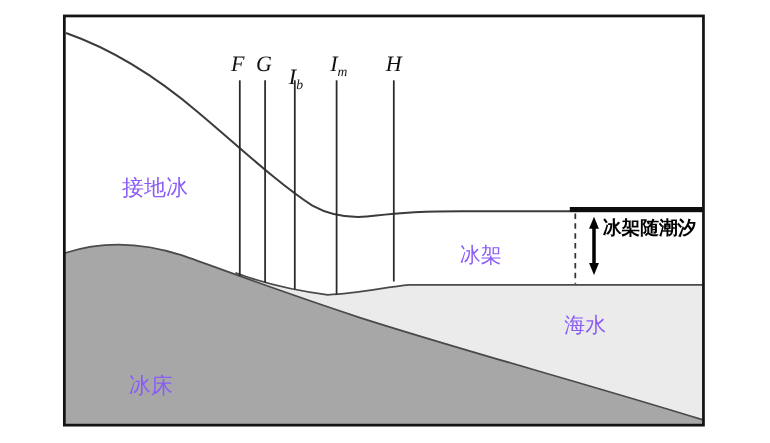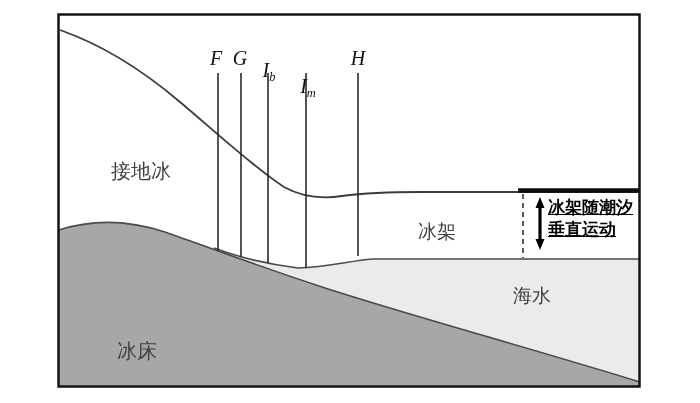--- a/index.html
+++ b/index.html
@@ -7,21 +7,21 @@
     position:relative;
     width:700px;height:403px;
     background:#ffffff;
     font-family:"Liberation Sans","DejaVu Sans",sans-serif;
     overflow:hidden;
   }
   #stage svg{position:absolute;left:0;top:0;}
   .lbl{
     position:absolute;
     transform:translate(-50%,-50%);
-    color:#404040;
+    color:#8b5cf6;
     white-space:nowrap;
     user-select:none;
   }
   .lbl-cn{font-size:20px;}
   .lbl-cn-sm{font-size:19px;}
   .marker-label{
     position:absolute;
     transform:translate(-50%,-50%);
     font-family:"Liberation Serif","DejaVu Serif",serif;
     font-style:italic;
@@ -35,21 +35,20 @@
     vertical-align:-0.35em;
   }
   .tide-note{
     position:absolute;
     left:548px;top:197px;
     font-size:17px;
     font-weight:700;
     color:#000;
     line-height:1.32;
     white-space:nowrap;
-    text-decoration:underline;
   }
 </style>
 </head>
 <body>
 
 <div id="stage">
 
   <svg width="700" height="403" viewBox="0 0 700 403">
 
     <path d="M214,248 C238,257 266,264 298,268 C326,267 350,261 372,259 L639,259 L639,386 L214,386 Z" stroke="none" fill="#ebebeb"></path>
@@ -76,26 +75,25 @@
       <polygon points="535.5,208 544.5,208 540,197" fill="#000"></polygon>
       <polygon points="535.5,239 544.5,239 540,250" fill="#000"></polygon>
     </g>
 
     <rect x="58.5" y="14.5" width="581" height="372" fill="none" stroke="#141414" stroke-width="2.5"></rect>
   </svg>
 
   <div class="marker-label" style="left:216px;top:60px;"><span>F</span><sub></sub></div>
   <div class="marker-label" style="left:240px;top:60px;"><span>G</span><sub></sub></div>
   <div class="marker-label" style="left:269px;top:72px;"><span>I</span><sub>b</sub></div>
-  <div class="marker-label" style="left:308px;top:60px;margin-top:28px;"><span>I</span><sub>m</sub></div>
+  <div class="marker-label" style="left:308px;top:60px;"><span>I</span><sub>m</sub></div>
   <div class="marker-label" style="left:358px;top:60px;"><span>H</span><sub></sub></div>
 
   <div class="lbl lbl-cn" style="left:141px;top:171px;">接地冰</div>
   <div class="lbl lbl-cn-sm" style="left:437px;top:232px;">冰架</div>
   <div class="lbl lbl-cn-sm" style="left:532px;top:296px;">海水</div>
   <div class="lbl lbl-cn" style="left:137px;top:351px;">冰床</div>
 
   <div class="tide-note">
     <div>冰架随潮汐</div>
-    <div>垂直运动</div>
   </div>
 
 </div>
 
 </body></html>

